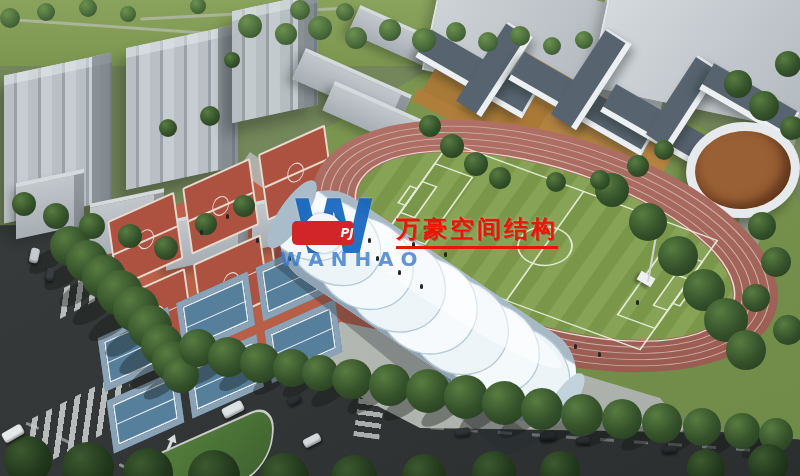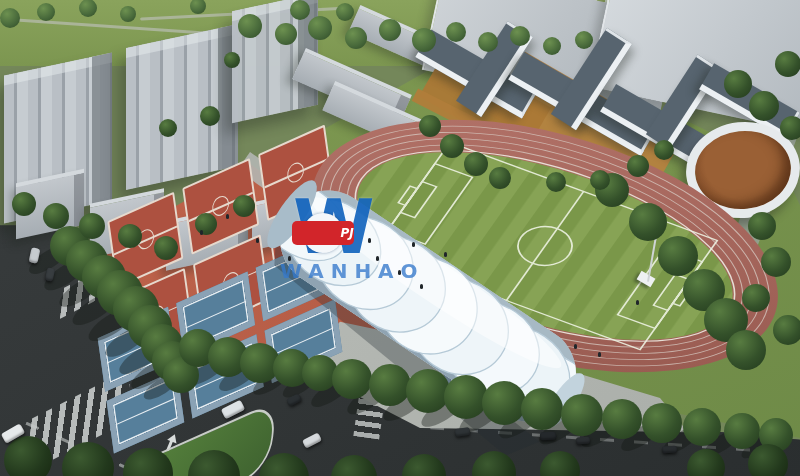--- a/index.html
+++ b/index.html
@@ -45,21 +45,21 @@
   .lane{background:repeating-linear-gradient(90deg,#c6cac9 0 14px,transparent 14px 34px);height:3px;opacity:.6;}
   .arrow{width:3px;height:12px;background:#d8dcdb;position:absolute;}
   .arrow::after{content:"";position:absolute;left:-3.5px;top:-7px;border:5px solid transparent;border-bottom:8px solid #d8dcdb;border-top:0;}
   
   .wm{font-family:"DejaVu Serif","Liberation Serif",serif;color:#e81607;font-weight:bold;white-space:nowrap;text-shadow:1px 1px 0 rgba(120,0,0,.35),0 0 3px rgba(255,255,255,.4);}
   .wm1{font-size:24px;letter-spacing:3px;border-bottom:3px solid #e81607;padding-bottom:1px;}
   .wm2{font-size:26px;letter-spacing:1px;}
   .logoW{font-family:"DejaVu Sans","Liberation Sans",sans-serif;font-size:74px;font-weight:900;color:#1465be;opacity:.92;line-height:1;text-shadow:0 0 2px rgba(255,255,255,.5);}
   .logoC{width:40px;height:40px;border-radius:50%;background:#f4f7fa;box-shadow:0 0 3px rgba(0,40,90,.4);display:flex;align-items:center;justify-content:center;}
   .logoE{width:24px;height:24px;border-radius:5px;background:#d2252a;color:#fff;font:italic bold 12px/24px "DejaVu Sans",sans-serif;text-align:center;letter-spacing:0;padding-left:48px;}
-  .logoT{font-family:"DejaVu Sans",sans-serif;font-size:20px;font-weight:bold;letter-spacing:7px;color:#3579cc;opacity:.78;margin-top:12px;}
+  .logoT{font-family:"DejaVu Sans",sans-serif;font-size:20px;font-weight:bold;letter-spacing:7px;color:#3579cc;opacity:.78;}
 </style>
 </head>
 <body>
 
 <div id="stage">
 
   <div class="abs fields"></div>
   <div class="abs froad" style="left:0;top:26px;width:250px;transform:rotate(4deg);"></div>
   <div class="abs froad" style="left:140px;top:12px;width:210px;transform:rotate(-3deg);"></div>
   <div class="abs ghouse" style="left:540px;top:0;width:260px;height:22px;transform:rotate(2deg);"></div>
@@ -332,13 +332,14 @@
       <div class="abs car" style="left:662px;top:446px;width:15px;height:7px;transform:rotate(-2deg);background:#282c2f;"></div>
       <div class="abs car" style="left:30px;top:248px;width:9px;height:15px;transform:rotate(12deg);background:#c6cbcf;"></div>
       <div class="abs car" style="left:46px;top:268px;width:8px;height:13px;transform:rotate(12deg);background:#383d40;"></div>
     </div>
 
   <div class="abs logoW" style="left:293px;top:190px;z-index:40;">W</div>
   <div class="abs logoC" style="left:303px;top:213px;z-index:41;">
     <div class="logoE">PJ</div>
   </div>
   <div class="abs logoT" style="left:280px;top:247px;z-index:40;">WANHAO</div>
+  <div class="abs wm wm1" style="left:396px;top:213px;z-index:42;">万豪空间结构</div>
 </div>
 
 </body></html>

